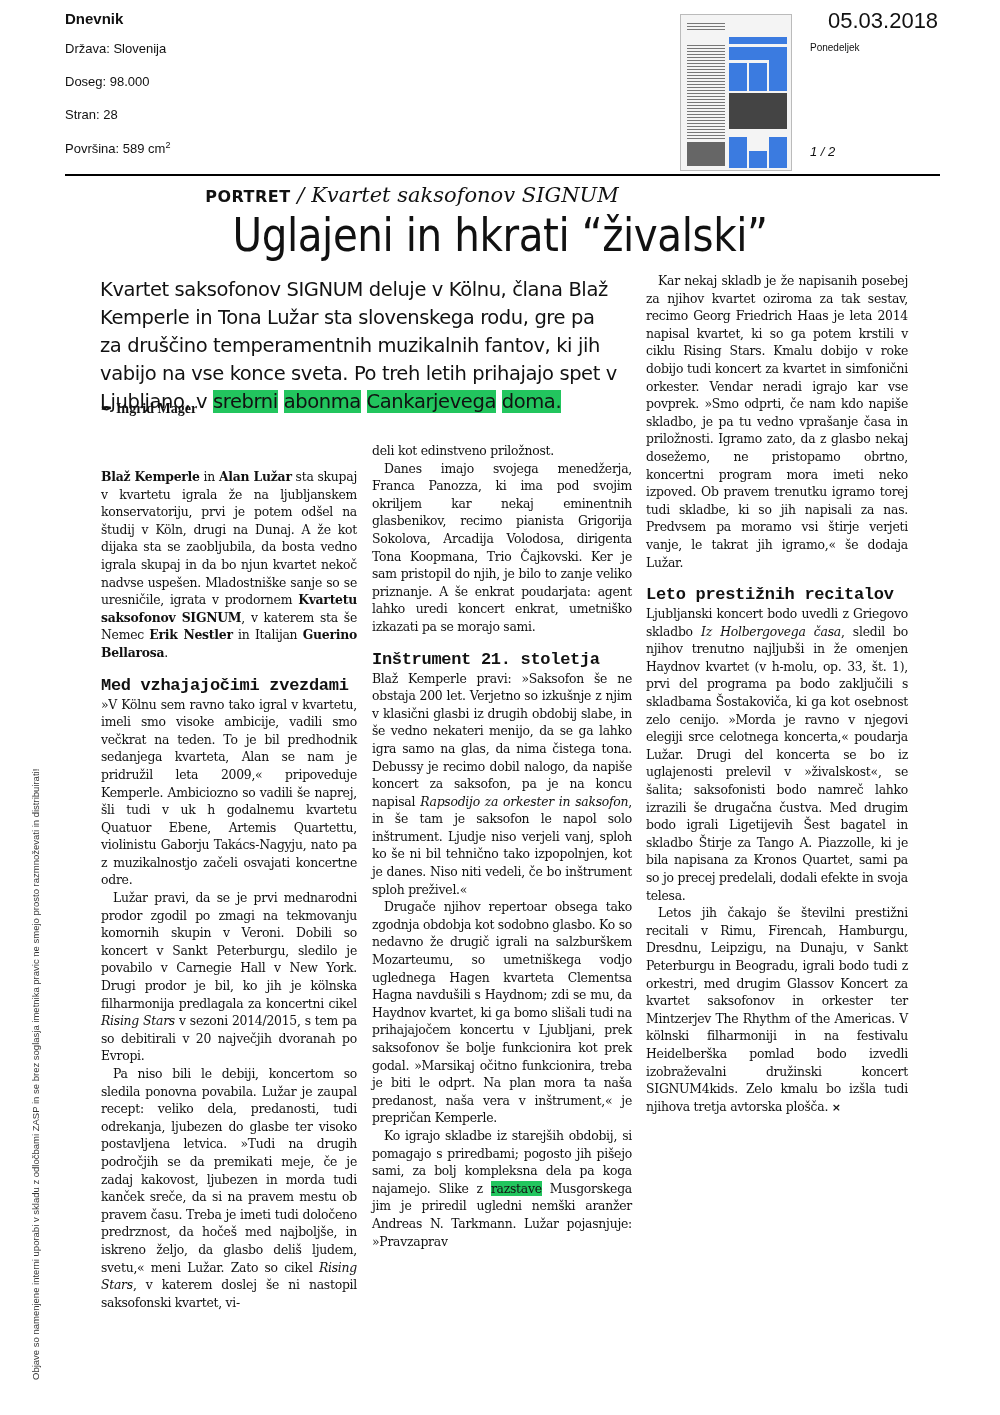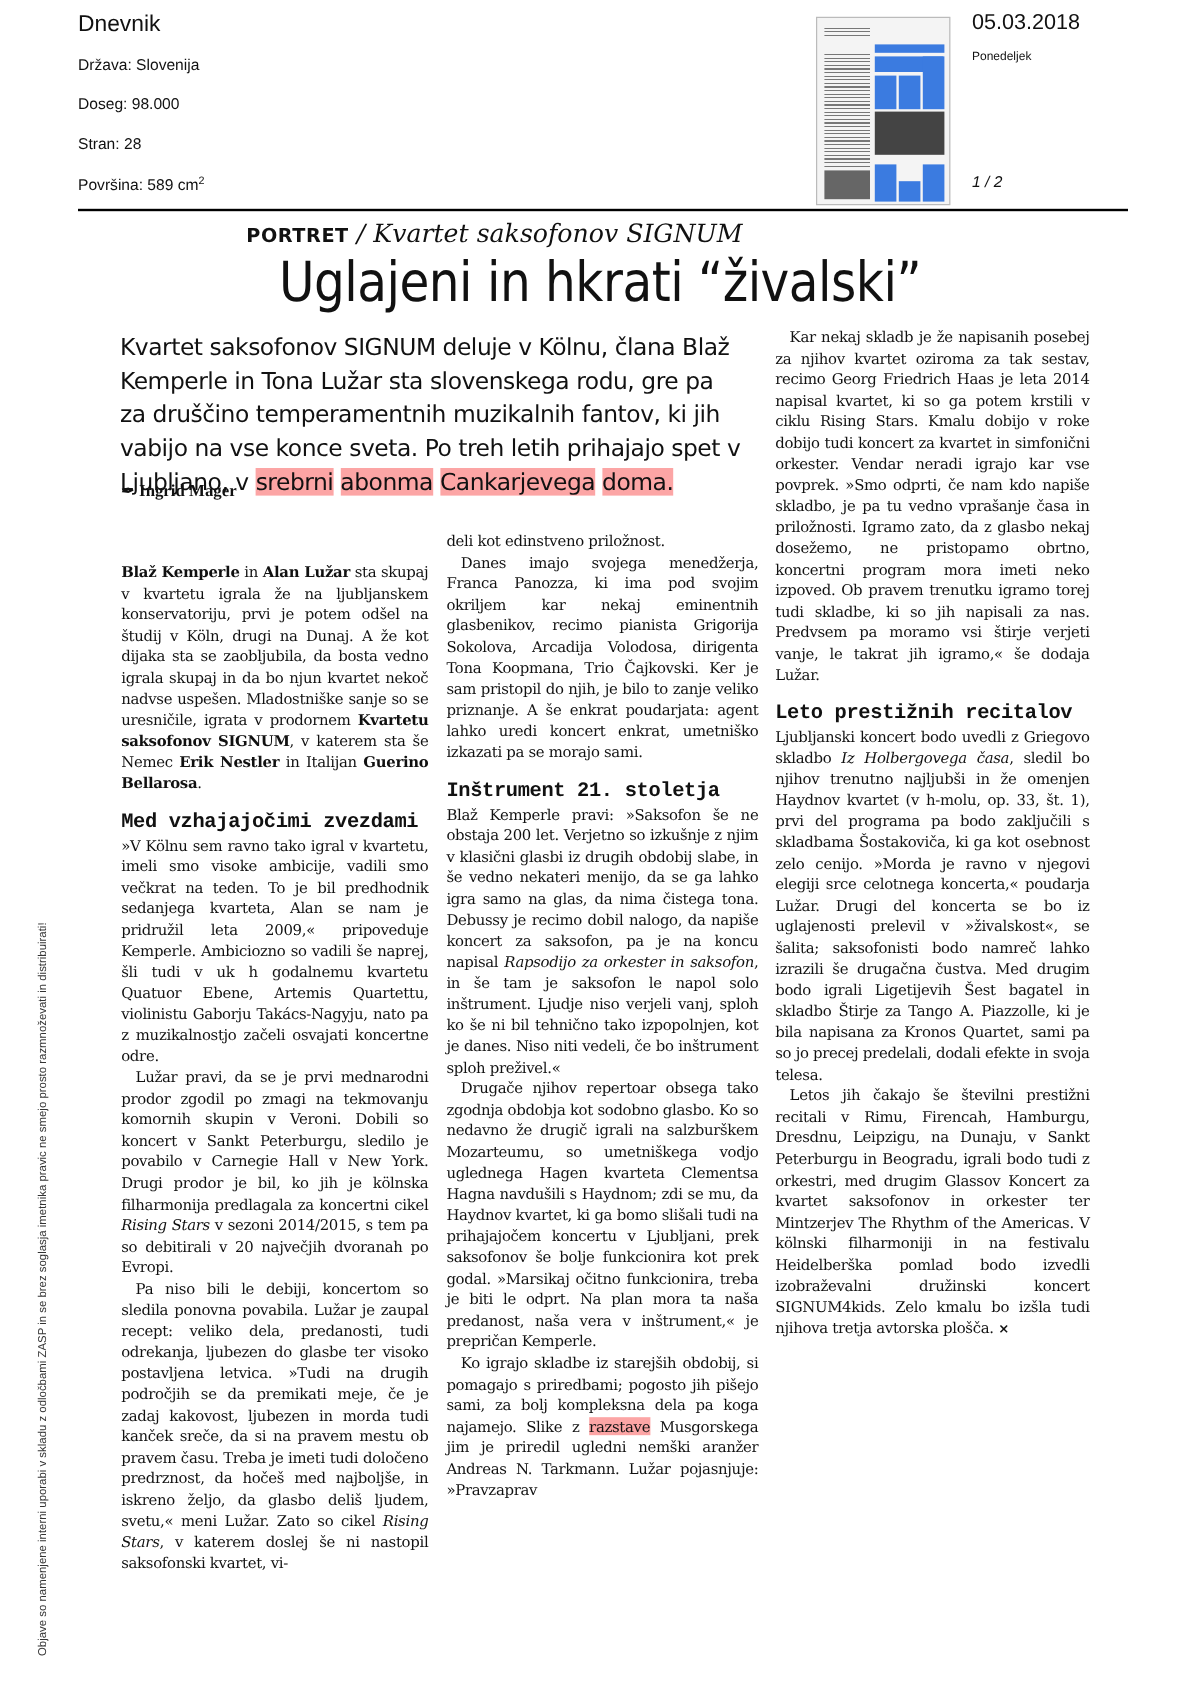--- a/index.html
+++ b/index.html
@@ -1,44 +1,44 @@
 <!DOCTYPE html>
 <html><head>
 <meta charset="utf-8">
 <style>
   html, body { margin: 0; padding: 0; background: #ffffff; }
   body { width: 1000px; height: 1415px; position: relative; overflow: hidden; color: #111; }
   .sans { font-family: "Liberation Sans", "DejaVu Sans", sans-serif; }
 
   
   .meta { position: absolute; left: 65px; top: 10px; }
-  .meta .pub { font-size: 19px; font-weight: normal; margin: 0 0 14px 0; }
+  .meta .pub { font-size: 15px; font-weight: bold; margin: 0 0 14px 0; }
   .meta .row { font-size: 13px; margin: 0 0 15px 0; height: 18px; }
   .meta sup { font-size: 9px; }
 
   .thumb { position: absolute; left: 680px; top: 14px; width: 110px; height: 155px; border: 1px solid #bbb; background: #f4f4f4; overflow: hidden; }
   .thumb .col { position: absolute; background: #3b7be0; }
   .thumb .txt { position: absolute; background: repeating-linear-gradient(#777 0 1px, #f4f4f4 1px 3px); }
   .thumb .photo { position: absolute; background: #444; }
   .thumb .portrait { position: absolute; background: #666; }
 
-  .date { position: absolute; left: 810px; top: 8px; font-size: 18px; }
+  .date { position: absolute; left: 828px; top: 8px; font-size: 22px; }
   .day { position: absolute; left: 810px; top: 42px; font-size: 10px; }
   .pageno { position: absolute; left: 810px; top: 144px; font-size: 13px; font-style: italic; }
 
   .rule-top { position: absolute; left: 65px; top: 174px; width: 875px; height: 2px; background: #000; }
 
   
   .kicker { position: absolute; left: 0; width: 824px; top: 183px; text-align: center; font-size: 21px; }
   .kicker .kw { font-family: "DejaVu Sans", sans-serif; font-weight: bold; font-size: 16px; letter-spacing: 0.5px; }
   .kicker .slash, .kicker .topic { font-family: "DejaVu Serif", serif; font-style: italic; }
   .headline { position: absolute; left: 0; width: 1000px; top: 208px; text-align: center; font-family: "DejaVu Sans", sans-serif; font-size: 46px; letter-spacing: -0.5px; transform: scaleX(0.88); }
 
   .lead { position: absolute; left: 100px; top: 276px; width: 520px; font-family: "DejaVu Sans", sans-serif; font-size: 19.5px; line-height: 28px; letter-spacing: -0.4px; transform-origin: left top; }
-  .hl { background: #fca5a5; margin-top: 44px; }
+  .hl { background: #22c55e; margin-top: 44px; }
   .byline { position: absolute; left: 101px; top: 401px; font-family: Liberation Serif, serif; font-weight: bold; font-size: 14px; }
   .byline .pen { font-size: 13px; margin-right: 4px; }
 
   
   .col-text { position: absolute; font-family: "DejaVu Serif", serif; font-size: 12.4px; line-height: 17.6px; text-align: justify; letter-spacing: -0.25px; }
   .col-text p { margin: 0; text-indent: 0; }
   .col-text p.ind { text-indent: 12px; }
   .col-text .gap { height: 14px; }
   .col-text b { font-weight: bold; }
   .col-text h3 { font-family: Liberation Mono, monospace; font-weight: bold; font-size: 17px; margin: 0; line-height: 20px; letter-spacing: -0.3px; }

